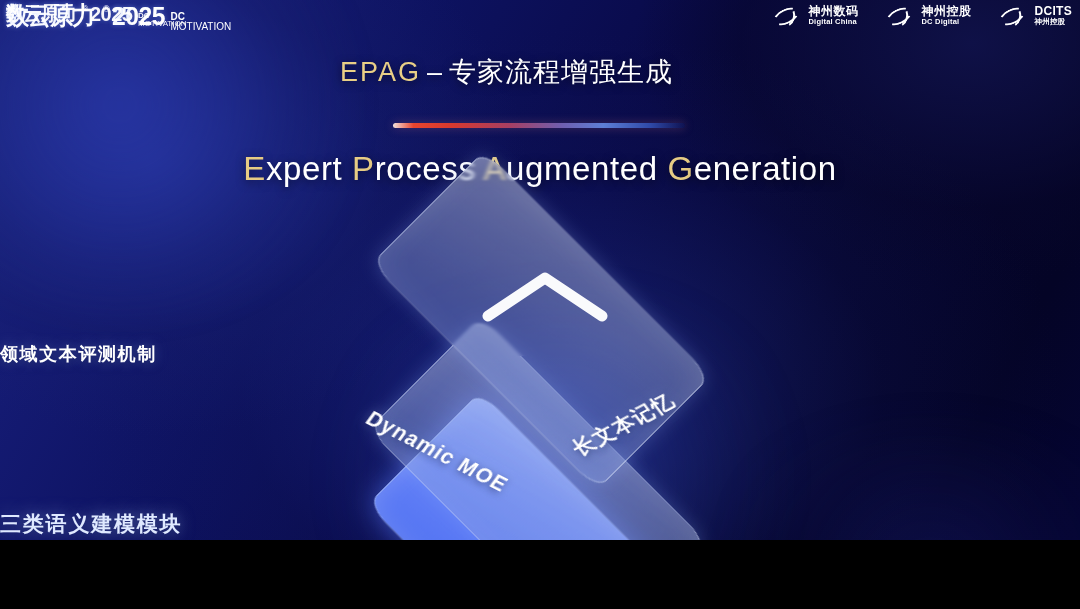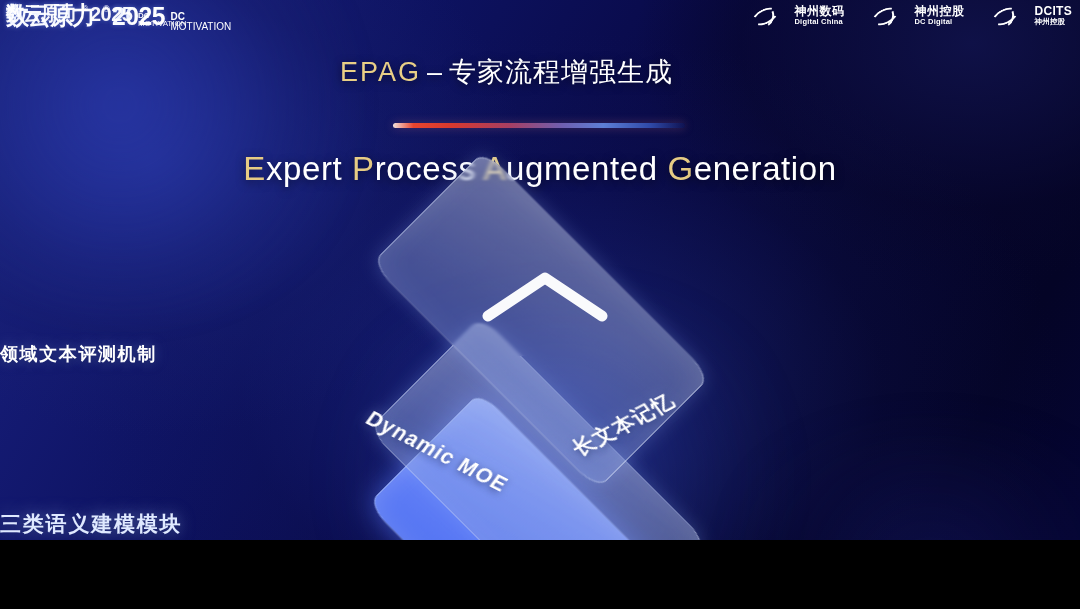--- a/index.html
+++ b/index.html
@@ -131,21 +131,21 @@
   .partners {
     position: absolute;
     right: 8px; top: 4px;
     display: flex;
     align-items: center;
     gap: 26px;
   }
   .partner {
     display: flex;
     align-items: center;
-    gap: 18px;
+    gap: 11px;
   }
   .swoosh {
     width: 26px; height: 23px;
     position: relative;
     flex: none;
   }
   .swoosh::before,
   .swoosh::after {
     content: "";
     position: absolute;

